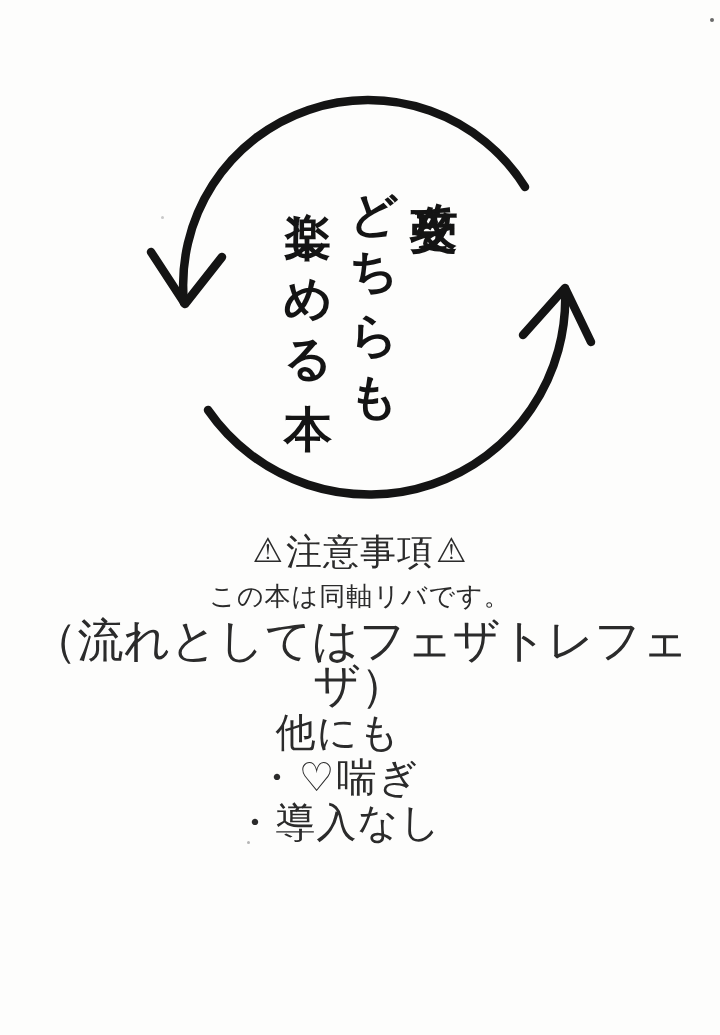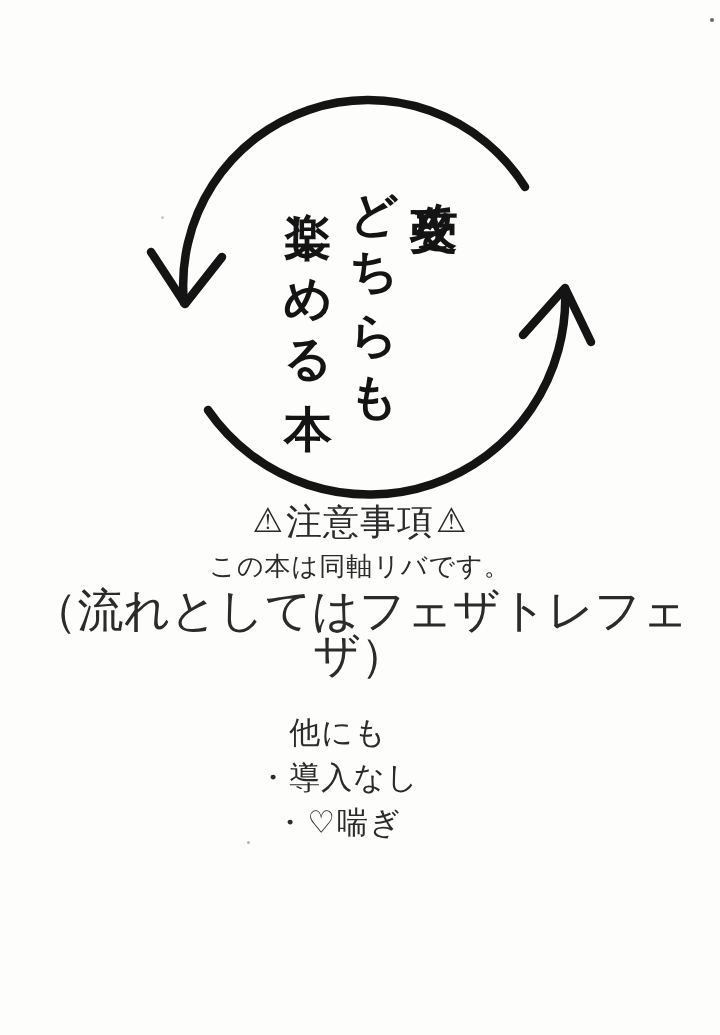--- a/index.html
+++ b/index.html
@@ -45,21 +45,21 @@
     white-space: nowrap;
   }
   .vcol.col-right  { left: 411px; top: 164px; letter-spacing: 3px; }
   .vcol.col-middle { left: 351px; top: 158px; letter-spacing: 6px; }
   .vcol.col-left   { left: 285px; top: 174px; letter-spacing: 7px; }
 
   
   .notice {
     position: absolute;
     left: 0;
-    top: 500px;
+    top: 530px;
     width: 720px;
     text-align: center;
     color: #2b2b2b;
     font-weight: 400;
   }
   .notice .n-heading {
     font-size: 36px;
     line-height: 44px;
     letter-spacing: 1px;
   }
@@ -80,21 +80,21 @@
   }
 
   
   .contents {
     position: absolute;
     left: 0;
     top: 710px;
     width: 676px;
     text-align: center;
     color: #2b2b2b;
-    font-size: 31px;
+    font-size: 40px;
     line-height: 45px;
     font-weight: 400;
     letter-spacing: 1px;
   }
   .heart-glyph {
     display: inline-block;
     padding: 0 1px;
   }
 
   
@@ -132,24 +132,24 @@
     <div class="n-heading">
       <span class="warning-glyph">⚠</span><span>注意事項</span><span class="warning-glyph">⚠</span>
     </div>
     <div class="n-line1">この本は同軸リバです。</div>
     <div class="n-line2">（流れとしてはフェザトレフェザ）</div>
   </div>
 
   <div class="contents">
     <div>他にも</div>
     <div>
-      <span>・</span><span>導入なし</span>
+      <span>・</span><span class="heart-glyph">♡</span><span>喘ぎ</span>
     </div>
     <div>
-      <span>・</span><span class="heart-glyph">♡</span><span>喘ぎ</span>
+      <span>・</span><span>導入なし</span>
     </div>
   </div>
 
   <div class="speck s1"></div>
   <div class="speck s2"></div>
   <div class="speck s3"></div>
 
 </div>
 
 </body></html>

